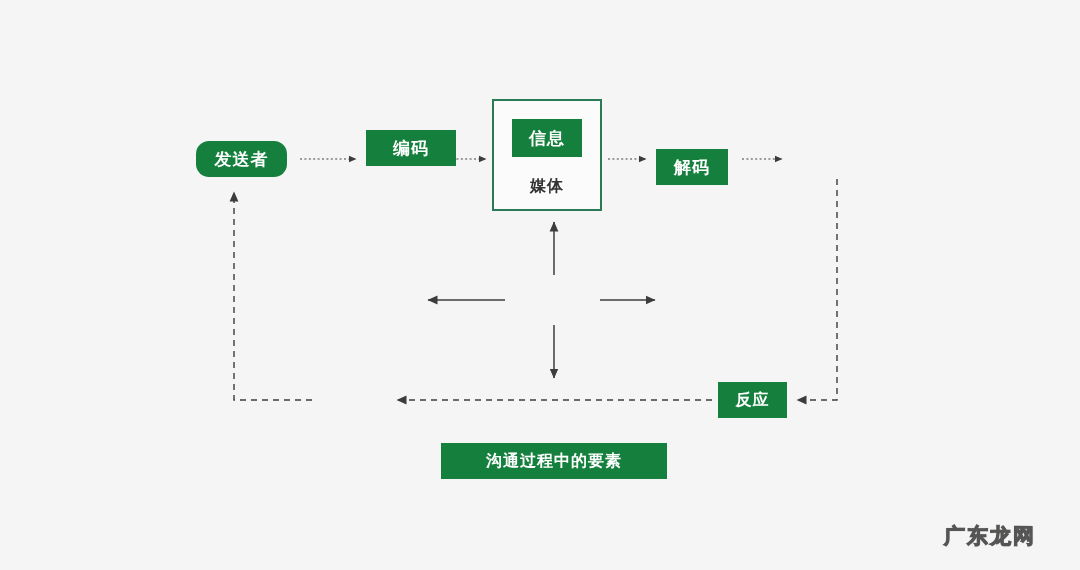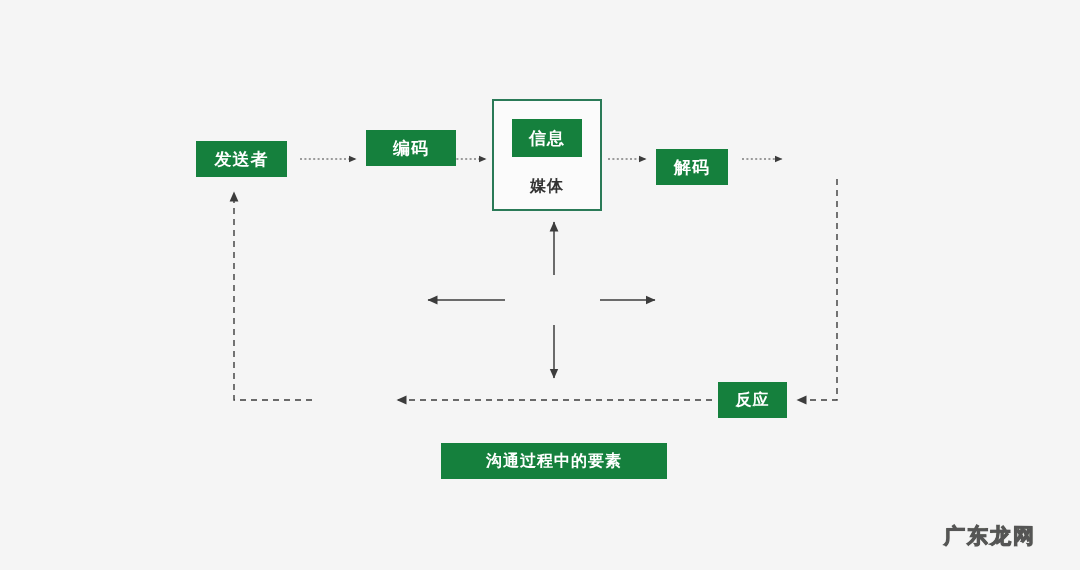--- a/index.html
+++ b/index.html
@@ -32,21 +32,21 @@
     background: #15803d;
     color: #ffffff;
     display: flex;
     align-items: center;
     justify-content: center;
     font-weight: bold;
     letter-spacing: 1px;
     box-sizing: border-box;
     z-index: 3;
   }
-  .node-sender    { left: 196px; top: 141px; width: 91px;  height: 36px; font-size: 17px; }
+  .node-sender    { left: 196px; top: 141px; width: 91px;  height: 36px; font-size: 17px; border-radius: 13px; }
   .node-encode    { left: 366px; top: 130px; width: 90px;  height: 36px; font-size: 17px; }
   .node-message   { left: 512px; top: 119px; width: 70px;  height: 38px; font-size: 17px; }
   .node-decode    { left: 656px; top: 149px; width: 72px;  height: 36px; font-size: 17px; }
   .node-receiver  { left: 792px; top: 141px; width: 91px;  height: 36px; font-size: 17px; }
   .node-noise     { left: 519px; top: 281px; width: 71px;  height: 38px; font-size: 17px; }
   .node-feedback  { left: 318px; top: 382px; width: 69px;  height: 36px; font-size: 16px; }
   .node-response  { left: 718px; top: 382px; width: 69px;  height: 36px; font-size: 16px; }
   .node-title     { left: 441px; top: 443px; width: 226px; height: 36px; font-size: 16px; }
 
   .media-frame {

